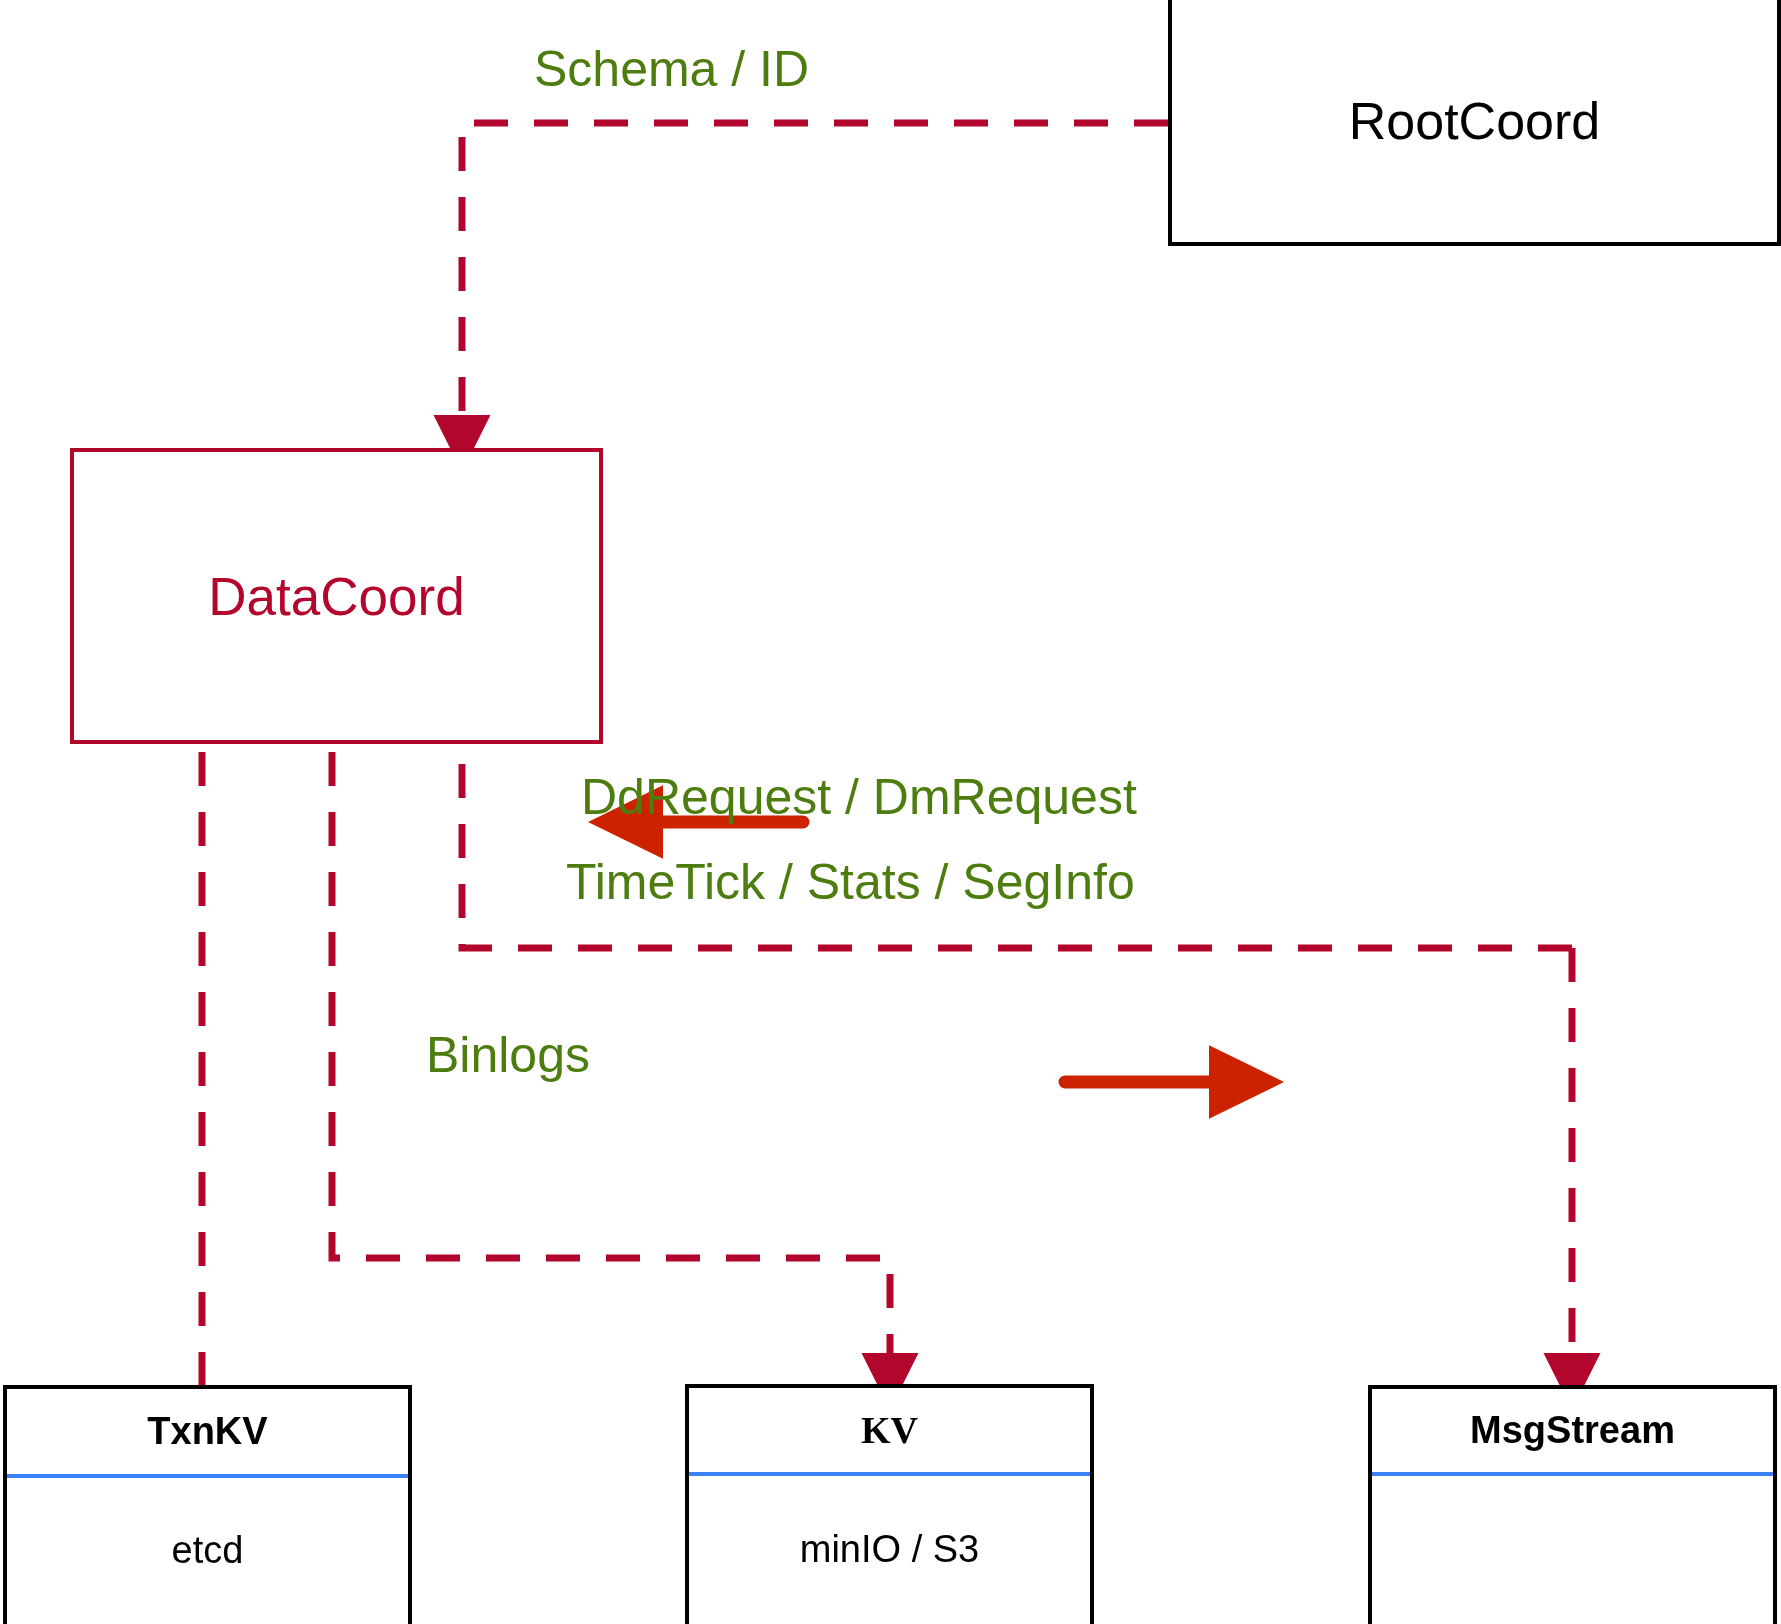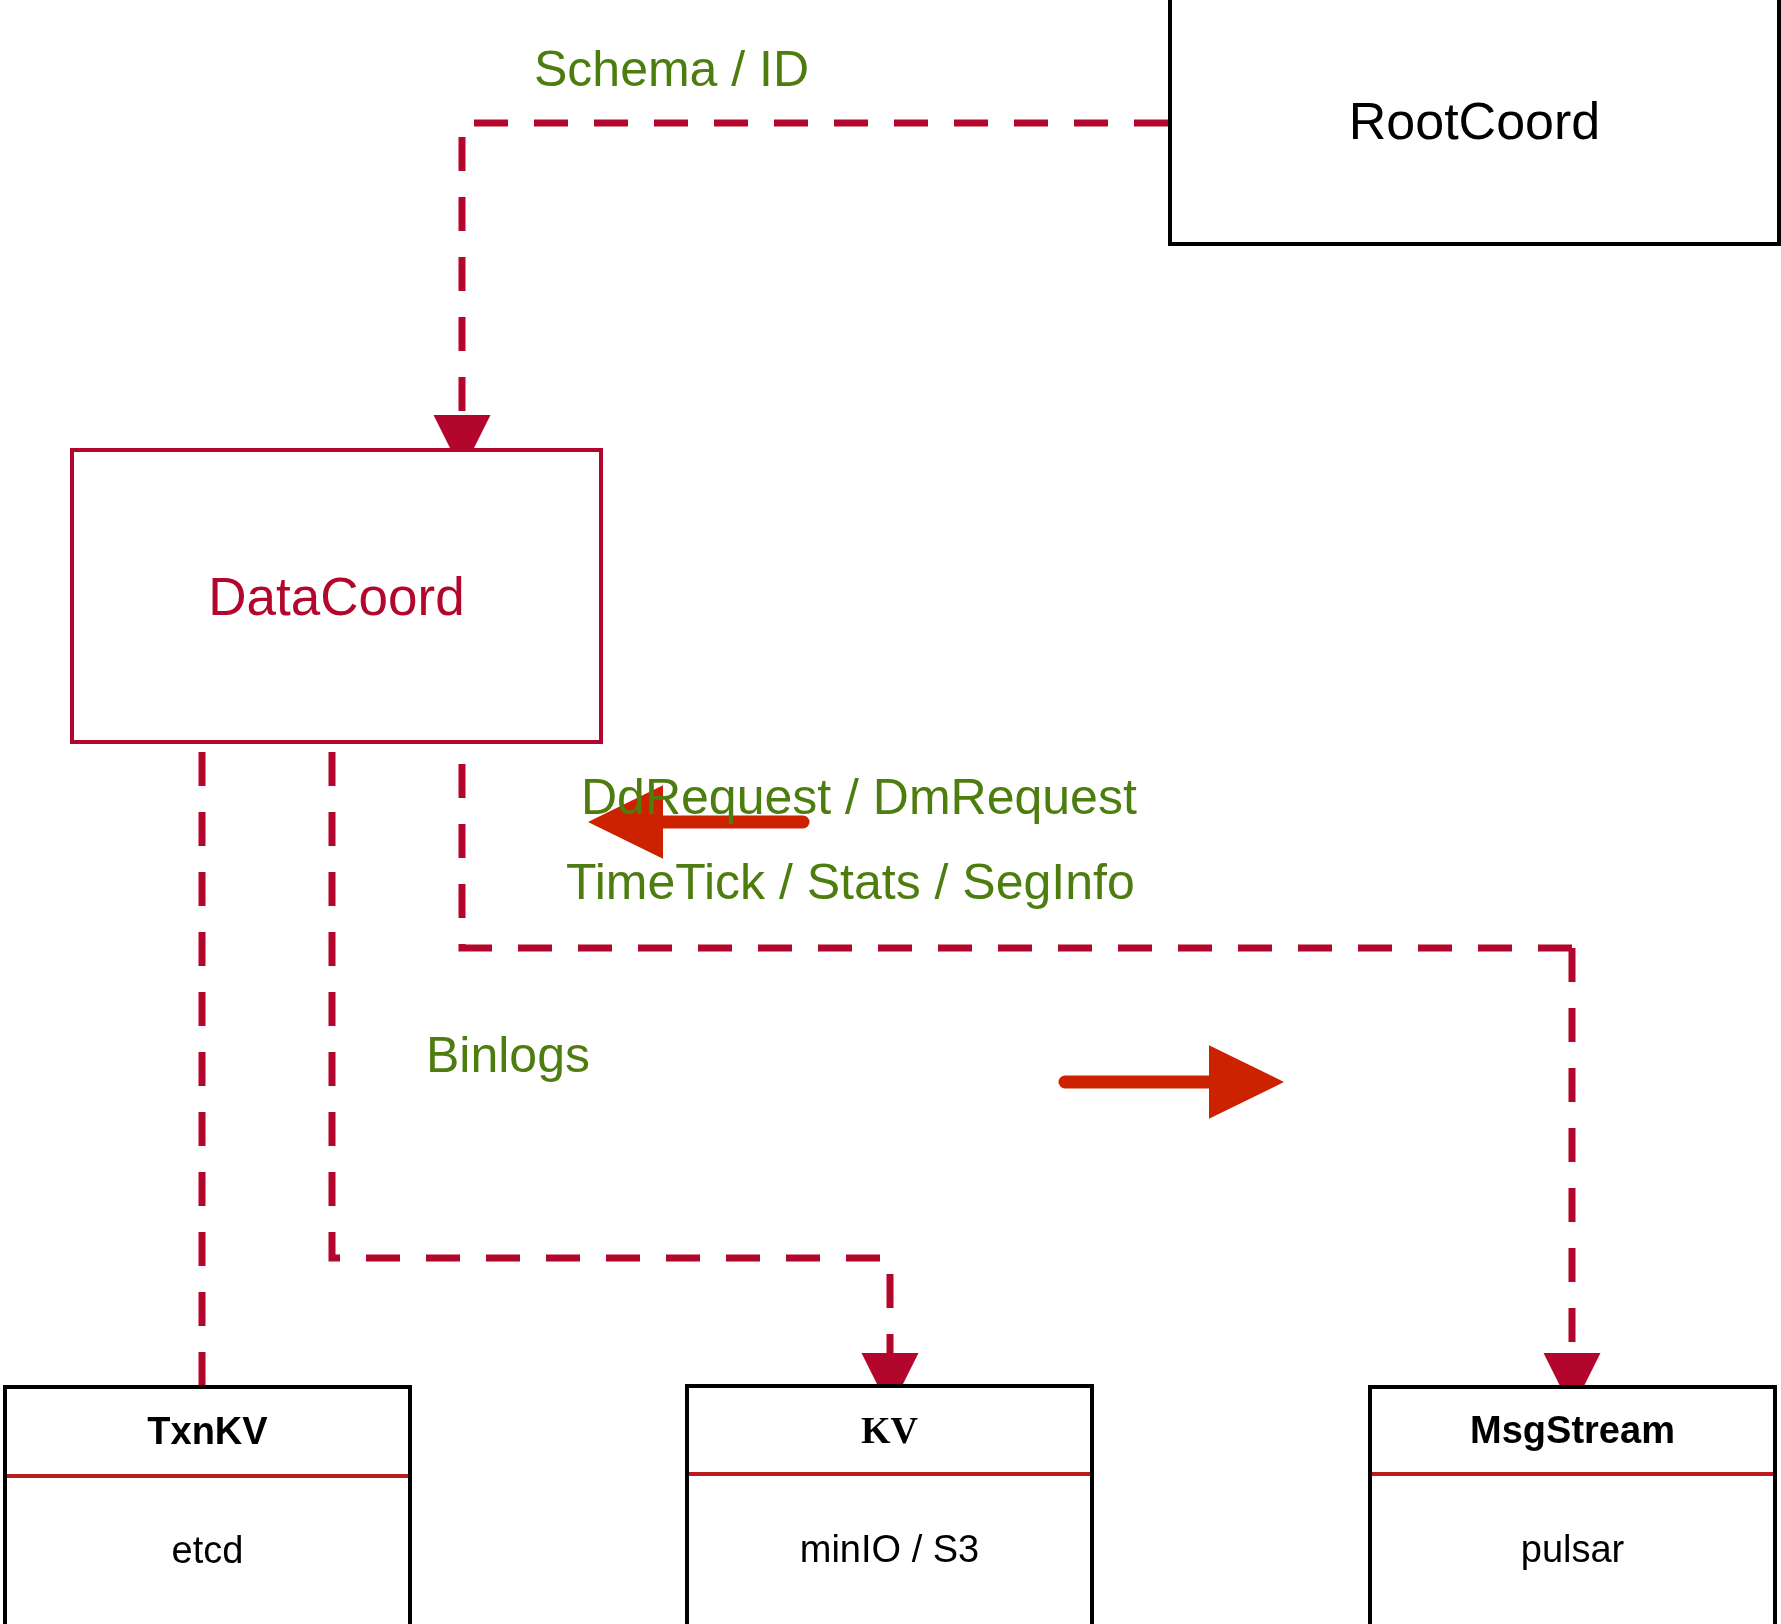--- a/index.html
+++ b/index.html
@@ -54,21 +54,21 @@
   .node-split {
     border: 4px solid #000000;
     display: flex;
     flex-direction: column;
   }
   .node-split .hdr {
     flex: 0 0 auto;
     display: flex;
     align-items: center;
     justify-content: center;
-    border-bottom: 4px solid #b91c1c;
+    border-bottom: 4px solid #3b82f6;
     font-weight: bold;
     font-size: 38px;
     color: #000000;
   }
   .node-split .bdy {
     flex: 1 1 auto;
     display: flex;
     flex-direction: column;
     align-items: center;
     justify-content: center;
@@ -132,23 +132,20 @@
 
   <div class="node node-split" style="left:685px; top:1384px; width:409px; height:244px;">
     <div class="hdr" style="height:84px;font-family:Liberation Serif, serif;">KV</div>
     <div class="bdy">
       <div>minIO / S3</div>
     </div>
   </div>
 
   <div class="node node-split" style="left:1368px; top:1385px; width:409px; height:243px;">
     <div class="hdr" style="height:83px;">MsgStream</div>
-    <div class="bdy">
-      <div>pulsar</div>
-    </div>
   </div>
 
   <div class="edge-label" style="left:534px; top:44px;">Schema / ID</div>
 
   <div class="edge-label" style="left:566px; top:857px;">TimeTick / Stats / SegInfo</div>
 
   <div class="edge-label" style="left:581px; top:772px;">DdRequest / DmRequest</div>
 
   <div class="edge-label" style="left:426px; top:1030px;">Binlogs</div>
 

